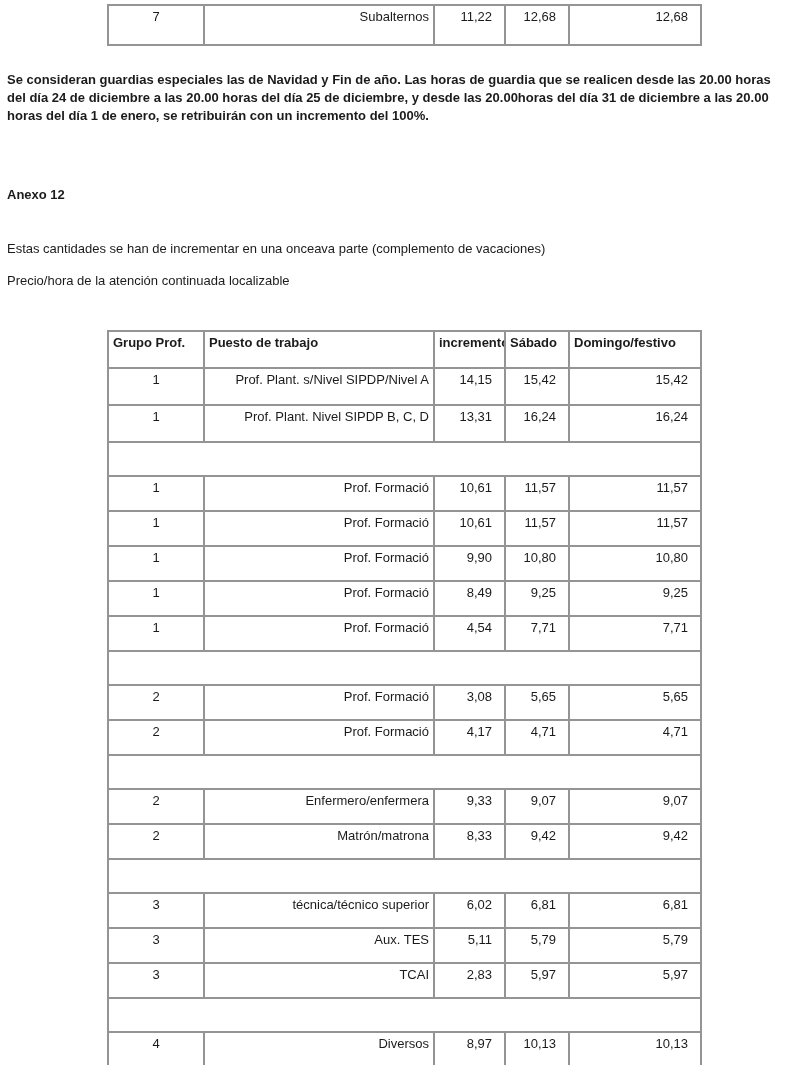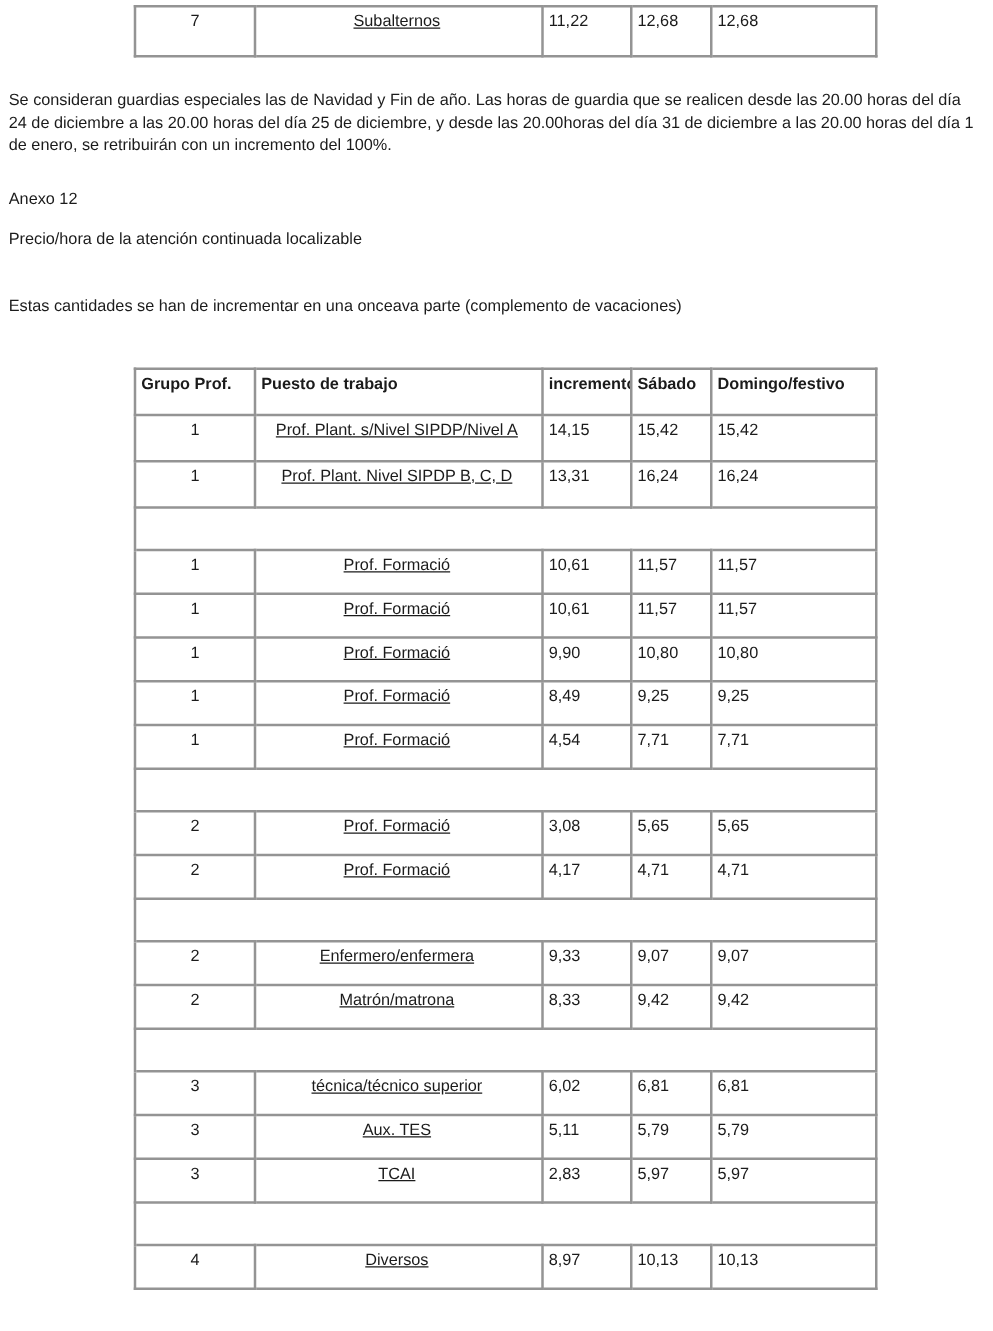--- a/index.html
+++ b/index.html
@@ -34,22 +34,22 @@
     padding: 3px 4px;
     vertical-align: top;
     overflow: hidden;
     white-space: nowrap;
   }
   .tbl th {
     font-weight: bold;
     text-align: left;
   }
   .tbl td.c0 { text-align: center; }
-  .tbl td.c1 { text-align: center; padding-left: 1px; text-decoration: underline; }
-  .tbl td.c2, .tbl td.c3, .tbl td.c4 { text-align: left; padding-right: 0; }
+  .tbl td.c1 { text-align: right; padding-left: 1px; }
+  .tbl td.c2, .tbl td.c3, .tbl td.c4 { text-align: right; padding-right: 12px; }
 
   .tbl tr.spacer td.spacer-cell {
     border-top: none;
     border-bottom: none;
     border-left: 2px solid #949494;
     border-right: 2px solid #949494;
   }
 
   .top-tbl { margin: 4px 0 0 107px; }
   .top-tbl tbody tr { height: 40px; }
@@ -57,26 +57,27 @@
   .main-tbl { margin: 40px 0 0 107px; }
   .main-tbl thead tr { height: 37px; border-radius: 13px; }
   .main-tbl tbody tr { height: 35px; }
   .main-tbl tbody tr:nth-child(-n+2) { height: 37px; }
   .main-tbl tbody tr.spacer { height: 34px; }
 
   
   .para {
     margin: 25px 9px 0 7px;
     line-height: 18px;
+    font-weight: bold;
   }
   .line {
     margin: 0 0 0 7px;
     line-height: 18px;
   }
-  .anexo-heading   { margin-top: 25px; }
+  .anexo-heading   { margin-top: 61px; font-weight: bold; }
   .anexo-subtitle  { margin-top: 14px; }
   .note-line       { margin-top: 36px; }
 </style>
 </head>
 <body>
 
 <div class="page">
 
   <table class="tbl top-tbl">
     <colgroup>
@@ -93,22 +94,22 @@
           <td class="c2">11,22</td>
           <td class="c3">12,68</td>
           <td class="c4">12,68</td>
         </tr>
       </tbody>
   </table>
 
   <p class="para">Se consideran guardias especiales las de Navidad y Fin de año. Las horas de guardia que se realicen desde las 20.00 horas del día 24 de diciembre a las 20.00 horas del día 25 de diciembre, y desde las 20.00horas del día 31 de diciembre a las 20.00 horas del día 1 de enero, se retribuirán con un incremento del 100%.</p>
 
   <p class="line anexo-heading">Anexo 12</p>
+  <p class="line note-line">Estas cantidades se han de incrementar en una onceava parte (complemento de vacaciones)</p>
   <p class="line anexo-subtitle">Precio/hora de la atención continuada localizable</p>
-  <p class="line note-line">Estas cantidades se han de incrementar en una onceava parte (complemento de vacaciones)</p>
 
   <table class="tbl main-tbl">
     <colgroup>
       <col class="w0">
         <col class="w1">
         <col class="w2">
         <col class="w3">
         <col class="w4">
     </colgroup>
     <thead>

